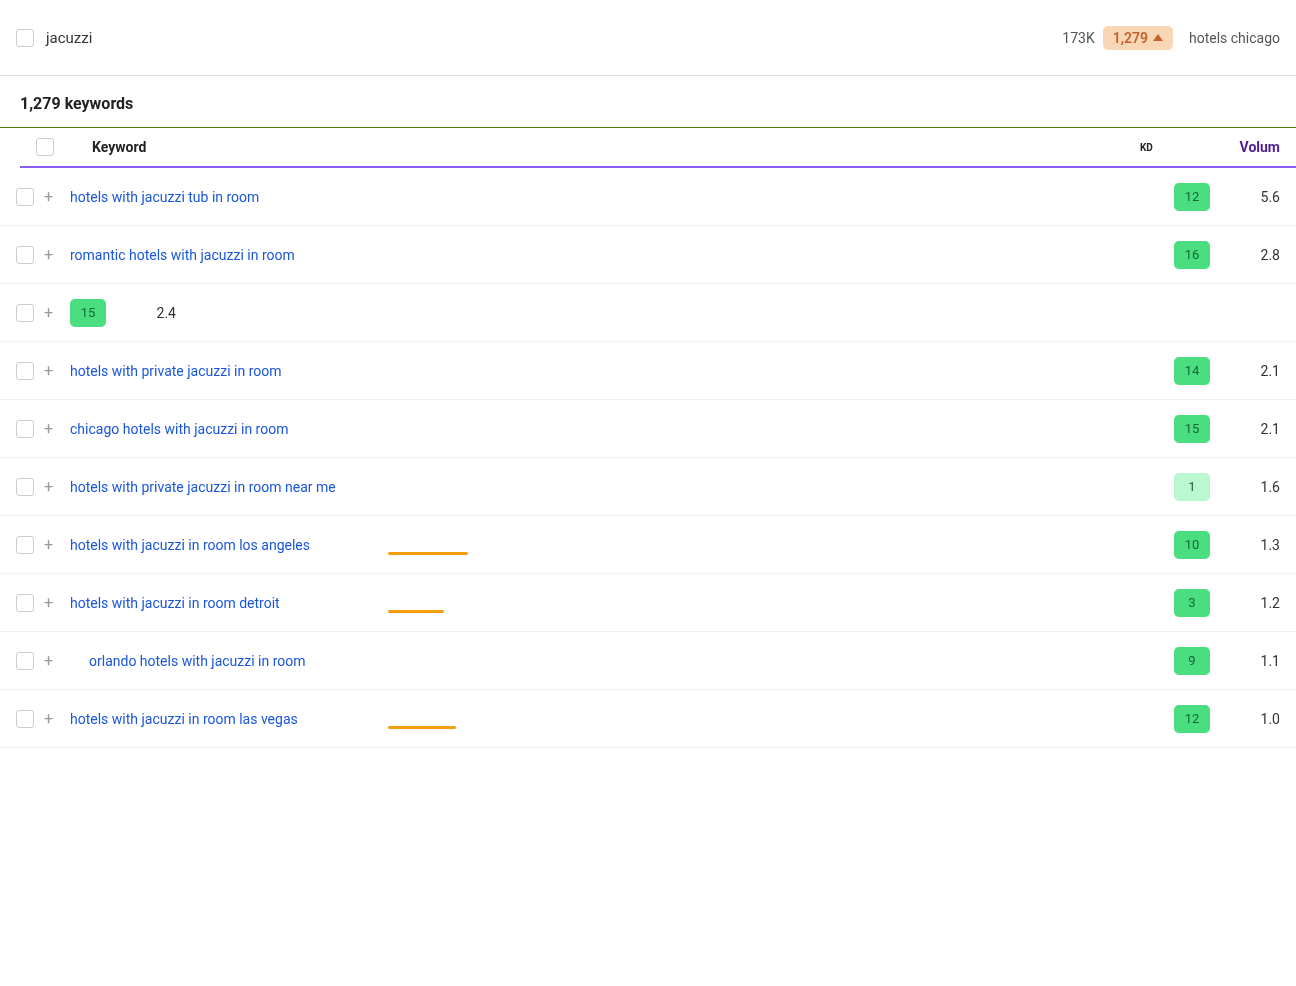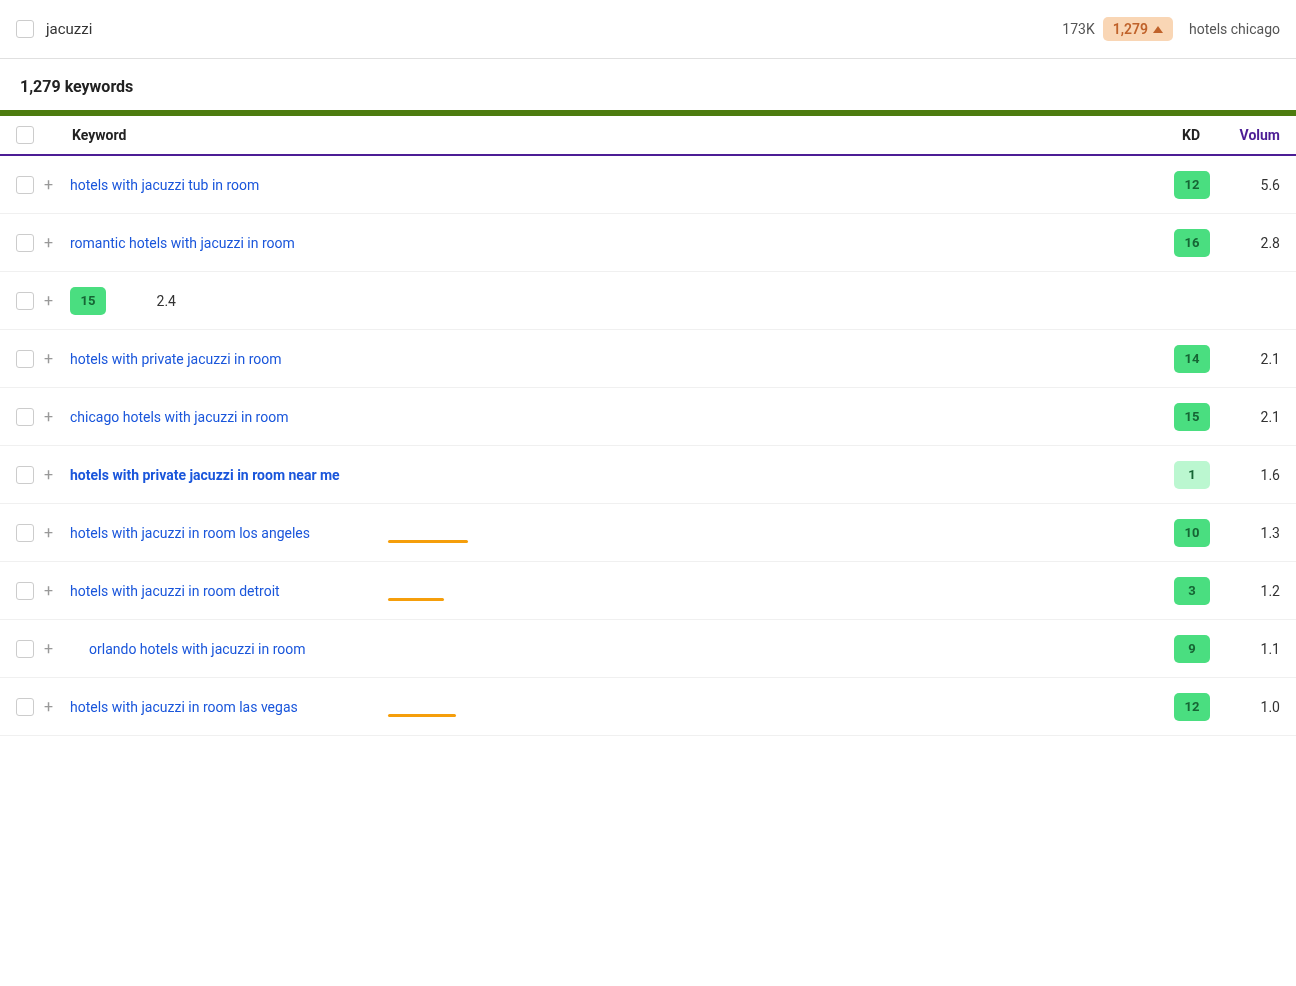--- a/index.html
+++ b/index.html
@@ -14,21 +14,21 @@
       color: #333;
       font-size: 14px;
     }
 
     .top-bar {
       display: flex;
       align-items: center;
       padding: 10px 16px;
       border-bottom: 1px solid #e0e0e0;
       background: #fff;
-      height: 59px;
+      height: 76px;
     }
 
     .top-bar-checkbox {
       width: 18px;
       height: 18px;
       border: 1px solid #ccc;
       border-radius: 3px;
       margin-right: 12px;
       flex-shrink: 0;
       cursor: pointer;
@@ -70,59 +70,60 @@
       display: inline-block;
     }
 
     .top-bar-right-text {
       color: #555;
       font-size: 14px;
     }
 
     .keywords-count-section {
       padding: 18px 20px 14px 20px;
-      border-bottom: 6px solid #4d7c0f;
+      border-bottom: 1px solid #4d7c0f;
     }
 
     .keywords-count-label {
       font-weight: 700;
       font-size: 16px;
       color: #222;
     }
 
     .table-header {
       display: flex;
       align-items: center;
       padding: 10px 16px;
-      border-bottom: 2px solid #4c1d95;
+      border-bottom: 2px solid #8b5cf6;
       background: #fff;
+      margin-left: 20px;
     }
 
     .header-checkbox {
       width: 18px;
       height: 18px;
       border: 1px solid #ccc;
       border-radius: 3px;
       margin-right: 12px;
       flex-shrink: 0;
     }
 
     .header-keyword-col {
       flex: 1;
       font-weight: 700;
       color: #222;
       font-size: 14px;
     }
 
     .header-kd-col {
       width: 60px;
-      text-align: right;
+      text-align: left;
       font-weight: 700;
       color: #222;
-      font-size: 14px;
+      font-size: 10px;
       margin-right: 20px;
     }
 
     .header-volume-col {
       width: 60px;
       text-align: right;
       font-weight: 700;
       color: #4c1d95;
       font-size: 14px;
     }
@@ -161,21 +162,21 @@
       cursor: pointer;
       position: relative;
     }
 
     .kd-badge {
       width: 36px;
       height: 28px;
       border-radius: 5px;
       background: #4ade80;
       color: #166534;
-      font-weight: 700;
+      font-weight: 400;
       font-size: 13px;
       display: flex;
       align-items: center;
       justify-content: center;
       margin-right: 20px;
       flex-shrink: 0;
     }
 
     .kd-badge.kd-1 {
       background: #bbf7d0;
@@ -247,21 +248,21 @@
     <div class="table-row">
       <div class="row-checkbox"></div>
       <div class="row-plus">+</div>
       <div style="flex: 1 1 0%; position: relative;"><span class="row-keyword-text">chicago hotels with jacuzzi in room</span></div>
       <div class="kd-badge">15</div>
       <div class="volume-value">2.1</div>
     </div>
     <div class="table-row">
       <div class="row-checkbox"></div>
       <div class="row-plus">+</div>
-      <div style="flex: 1 1 0%; position: relative; font-weight: bold;"><span class="row-keyword-text">hotels with private jacuzzi in room near me</span></div>
+      <div style="flex: 1 1 0%; position: relative;"><span class="row-keyword-text">hotels with private jacuzzi in room near me</span></div>
       <div class="kd-badge kd-1">1</div>
       <div class="volume-value">1.6</div>
     </div>
     <div class="table-row">
       <div class="row-checkbox"></div>
       <div class="row-plus">+</div>
       <div style="flex: 1 1 0%; position: relative;"><span class="row-keyword-text">hotels with jacuzzi in room los angeles</span><div style="position: absolute; bottom: -2px; left: 318px; width: 80px; height: 3px; background: rgb(245, 158, 11); border-radius: 2px;"></div></div>
       <div class="kd-badge">10</div>
       <div class="volume-value">1.3</div>
     </div>

